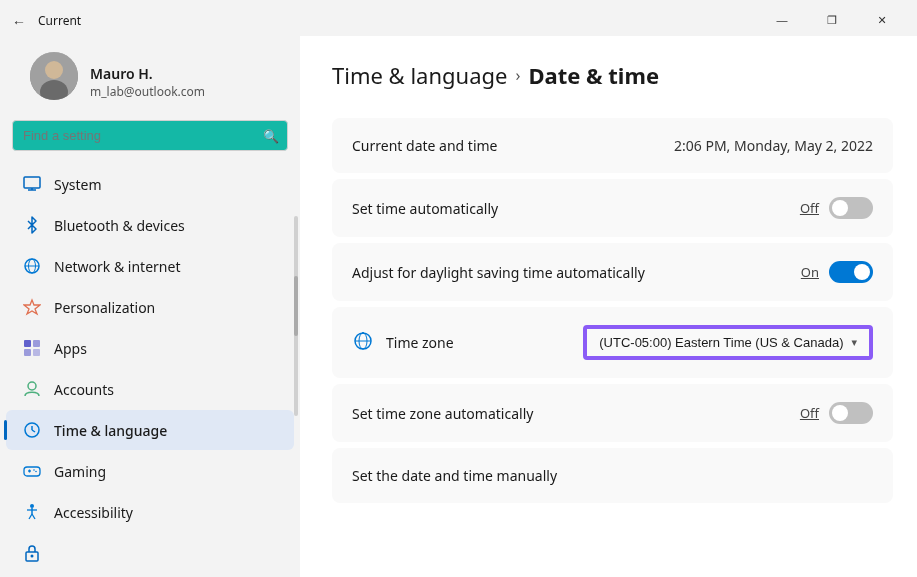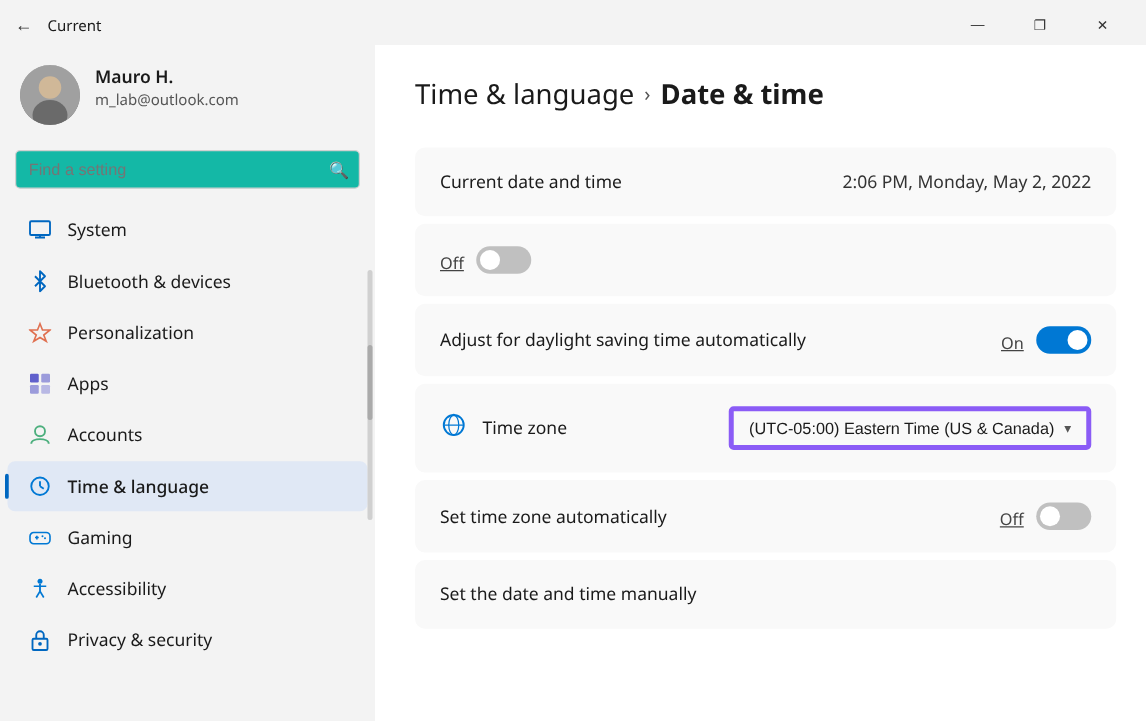--- a/index.html
+++ b/index.html
@@ -66,23 +66,24 @@
       background: #f3f3f3;
       flex-shrink: 0;
       display: flex;
       flex-direction: column;
       overflow-y: auto;
       overflow-x: hidden;
       padding-bottom: 8px;
     }
     .user-profile {
       display: flex;
-      align-items: flex-start;
+      align-items: flex-end;
       gap: 12px;
       padding: 16px 16px 20px 16px;
+      margin-left: 14px;
     }
     .avatar {
       width: 48px;
       height: 48px;
       border-radius: 50%;
       background: #8a8a8a;
       display: flex;
       align-items: center;
       justify-content: center;
       overflow: hidden;
@@ -227,21 +228,21 @@
     .settings-row:last-child { border-bottom: none; }
     .settings-row-label {
       font-size: 14px;
       color: #1a1a1a;
       display: flex;
       align-items: center;
       gap: 12px;
     }
     .settings-row-value {
       display: flex;
-      align-items: flex-end;
+      align-items: center;
       gap: 10px;
       font-size: 14px;
       color: #333;
     }
     .toggle {
       width: 44px;
       height: 22px;
       border-radius: 11px;
       position: relative;
       cursor: pointer;
@@ -347,20 +348,30 @@
         </div>
         <div class="nav-item">
           <div class="nav-icon bluetooth">
             <svg width="18" height="18" viewBox="0 0 18 18">
               <polyline points="5,5 13,13 9,17 9,1 13,5 5,13" fill="none" stroke="#0067c0" stroke-width="1.5" stroke-linejoin="round"></polyline>
             </svg>
           </div>
           <span>Bluetooth &amp; devices</span>
         </div>
         <div class="nav-item">
+          <div class="nav-icon network">
+            <svg width="18" height="18" viewBox="0 0 18 18">
+              <circle cx="9" cy="9" r="7" fill="none" stroke="#0078d4" stroke-width="1.5"></circle>
+              <ellipse cx="9" cy="9" rx="3.5" ry="7" fill="none" stroke="#0078d4" stroke-width="1"></ellipse>
+              <line x1="2" y1="9" x2="16" y2="9" stroke="#0078d4" stroke-width="1"></line>
+            </svg>
+          </div>
+          <span>Network &amp; internet</span>
+        </div>
+        <div class="nav-item">
           <div class="nav-icon personalization">
             <svg width="18" height="18" viewBox="0 0 18 18">
               <path d="M9 2 L11 7 L17 7 L12 11 L14 16 L9 13 L4 16 L6 11 L1 7 L7 7 Z" fill="none" stroke="#e07050" stroke-width="1.3"></path>
             </svg>
           </div>
           <span>Personalization</span>
         </div>
         <div class="nav-item">
           <div class="nav-icon apps">
             <svg width="18" height="18" viewBox="0 0 18 18">
@@ -416,21 +427,20 @@
           <span>Accessibility</span>
         </div>
         <div class="nav-item">
           <div class="nav-icon privacy">
             <svg width="18" height="18" viewBox="0 0 18 18">
               <rect x="3" y="8" width="12" height="9" rx="1" fill="none" stroke="#0067c0" stroke-width="1.5"></rect>
               <path d="M6 8 V5 A3 3 0 0 1 12 5 V8" fill="none" stroke="#0067c0" stroke-width="1.5"></path>
               <circle cx="9" cy="12" r="1.5" fill="#0067c0"></circle>
             </svg>
           </div>
-          <span>Privacy &amp; security</span>
         </div>
       </div>
 
     <div class="scrollbar-track">
         <div class="scrollbar-thumb"></div>
       </div>
   </div>
 
   <div class="main-content">
 
@@ -446,20 +456,23 @@
             <div class="settings-row-label">
               <span>Current date and time</span>
             </div>
             <div class="settings-row-value">
               <span>2:06 PM, Monday, May 2, 2022</span>
             </div>
           </div>
         </div>
         <div class="settings-section">
           <div class="settings-row">
+            <div class="settings-row-label">
+              <span>Set time automatically</span>
+            </div>
             <div class="settings-row-value">
               <span class="toggle-label">Off</span>
               <button class="toggle off">
                 <div class="toggle-thumb"></div>
               </button>
             </div>
           </div>
         </div>
         <div class="settings-section">
           <div class="settings-row">

